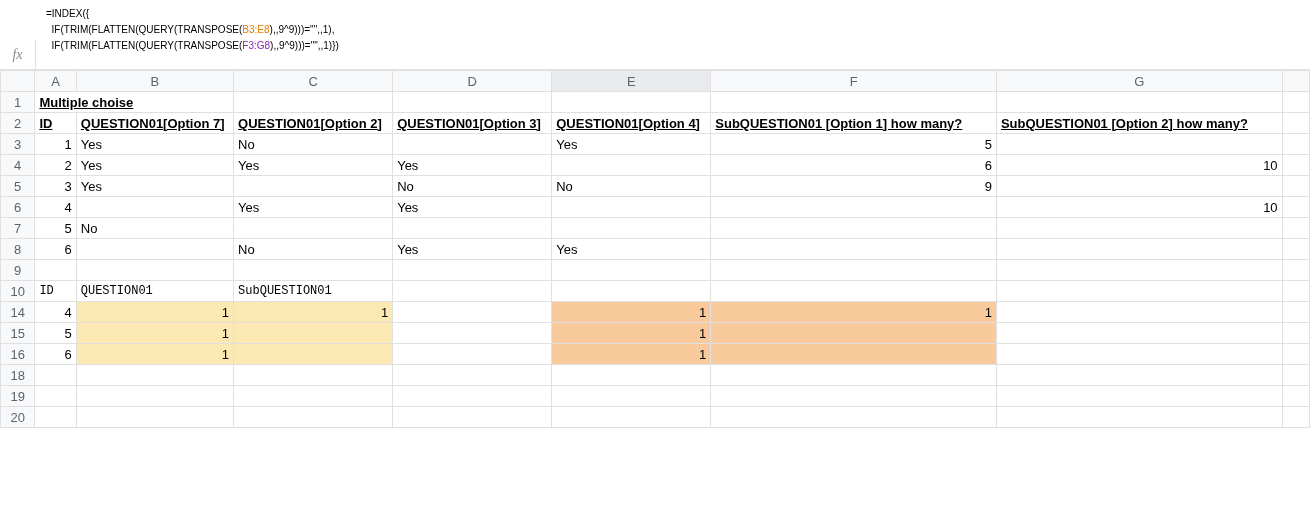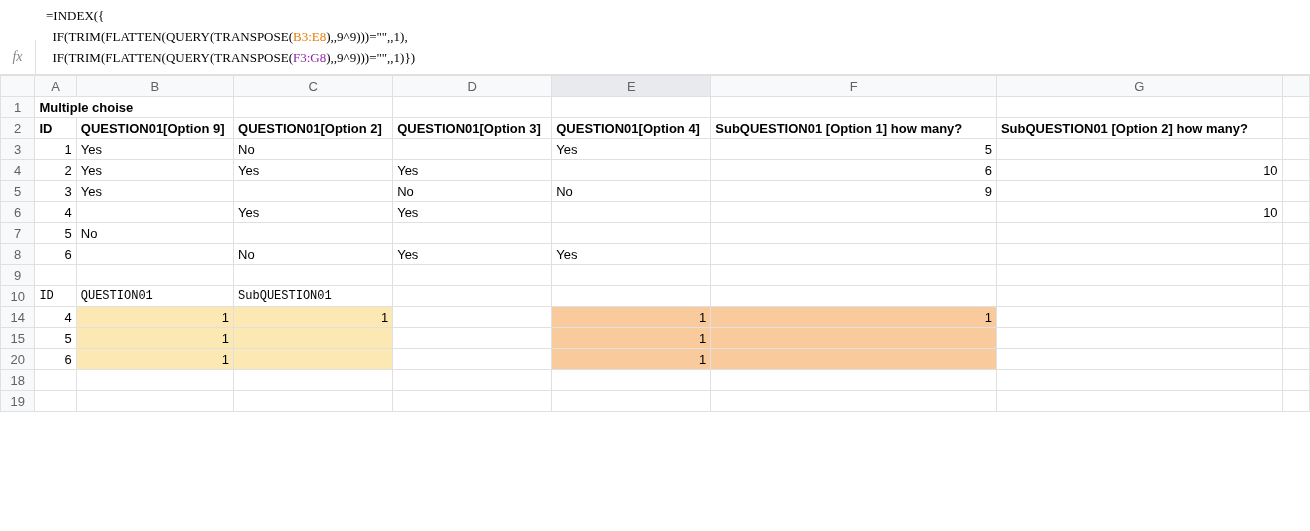--- a/index.html
+++ b/index.html
@@ -23,22 +23,22 @@
     border-right: 1px solid #e0e0e0;
     color: #888;
     font-style: italic;
     font-family: serif;
     font-size: 14px;
     margin-top: 40px;
   }
   .formula-content {
     flex: 1;
     padding: 6px 10px;
-    font-family: Liberation Serif, serif;
-    font-size: 13px;
+    font-family: Liberation Sans, sans-serif;
+    font-size: 10px;
     line-height: 1.6;
     white-space: pre;
   }
   .range-orange { color: #e67c00; }
   .range-purple { color: #8e24aa; }
   
   .grid-wrapper {
     overflow: auto;
   }
   table {
@@ -72,21 +72,21 @@
     font-weight: normal;
   }
   .col-head-active {
     background: #e8eaed;
   }
   td {
     text-align: left;
     background: #fff;
   }
   td.num-cell { text-align: right; }
-  td.bold { font-weight: bold; }
+  td.bold { font-weight: bold; text-decoration: underline; }
   td.mono { font-family: "Courier New", monospace; font-size: 12px; }
   
   .hl-yellow { background: #fce8b2 !important; }
   .hl-orange { background: #f9cb9c !important; }
   
   .selected-cell {
     position: relative;
     outline: 2px solid #1a73e8;
     outline-offset: -1px;
     z-index: 2;
@@ -146,21 +146,21 @@
       <td></td>
       <td></td>
       <td></td>
       <td></td>
       <td></td>
       <td></td>
     </tr>
     <tr>
       <th class="row-head">2</th>
       <td class="bold">ID</td>
-      <td class="bold">QUESTION01[Option 9]</td>
+      <td class="bold">QUESTION01[Option 7]</td>
       <td class="bold">QUESTION01[Option 2]</td>
       <td class="bold">QUESTION01[Option 3]</td>
       <td class="bold">QUESTION01[Option 4]</td>
       <td class="bold">SubQUESTION01 [Option 1] how many?</td>
       <td class="bold">SubQUESTION01 [Option 2] how many?</td>
       <td></td>
     </tr>
     <tr>
       <th class="row-head">3</th>
       <td class="num-cell">1</td>
@@ -265,21 +265,21 @@
       <td class="num-cell">5</td>
       <td class="num-cell hl-yellow">1</td>
       <td class="hl-yellow"></td>
       <td></td>
       <td class="num-cell hl-orange">1</td>
       <td class="hl-orange"></td>
       <td></td>
       <td></td>
     </tr>
     <tr>
-      <th class="row-head">20</th>
+      <th class="row-head">16</th>
       <td class="num-cell">6</td>
       <td class="num-cell hl-yellow">1</td>
       <td class="hl-yellow"></td>
       <td></td>
       <td class="num-cell hl-orange">1</td>
       <td class="hl-orange"></td>
       <td></td>
       <td></td>
     </tr>
     <tr>
@@ -288,20 +288,31 @@
           <td></td>
           <td></td>
           <td></td>
           <td></td>
           <td></td>
           <td></td>
           <td></td>
     </tr>
     <tr>
       <th class="row-head">19</th>
+      <td></td>
+          <td></td>
+          <td></td>
+          <td></td>
+          <td></td>
+          <td></td>
+          <td></td>
+          <td></td>
+    </tr>
+    <tr>
+      <th class="row-head">20</th>
       <td></td>
           <td></td>
           <td></td>
           <td></td>
           <td></td>
           <td></td>
           <td></td>
           <td></td>
     </tr>
   </tbody>

